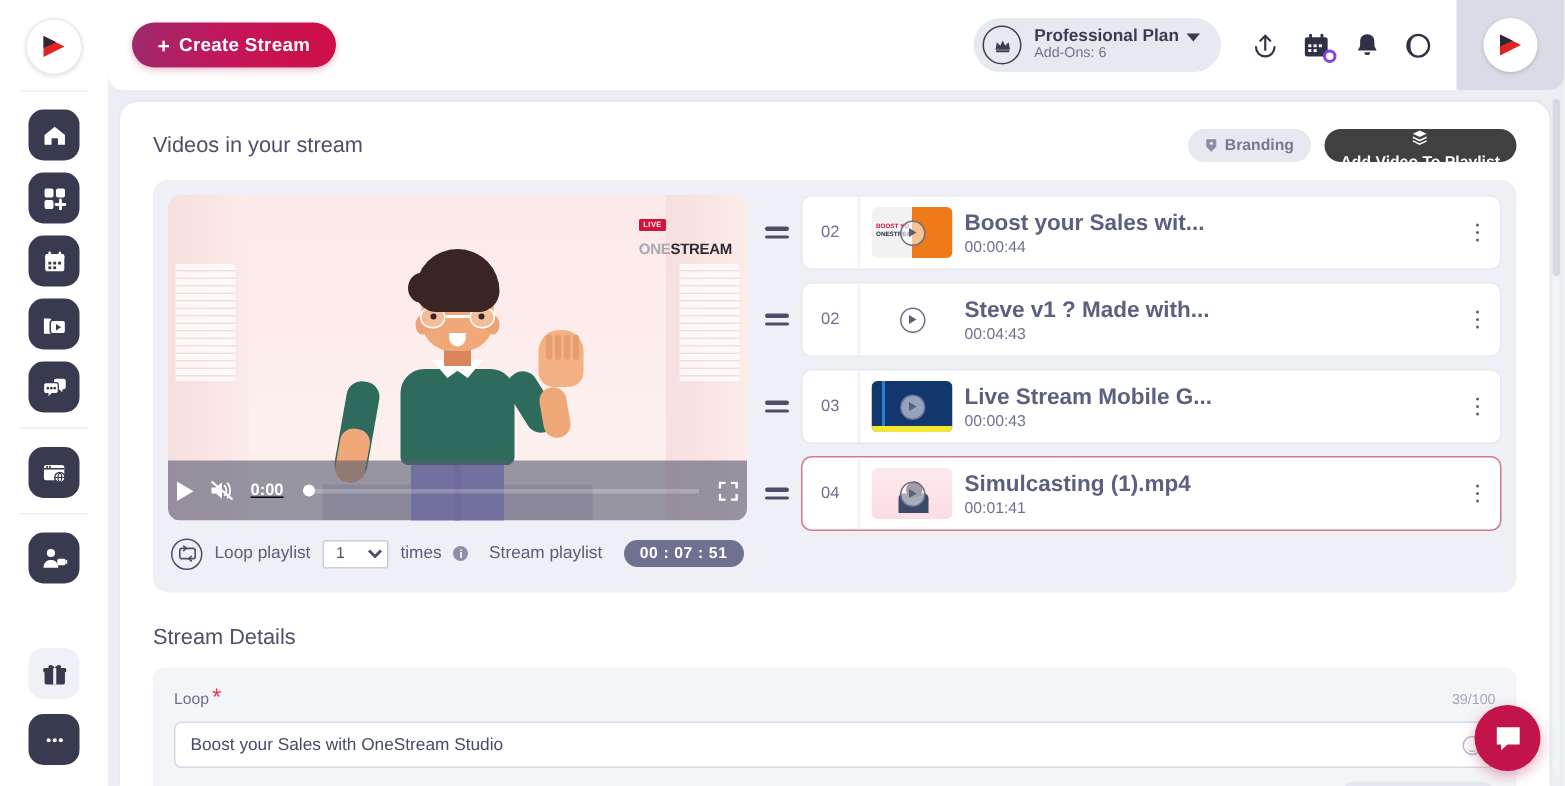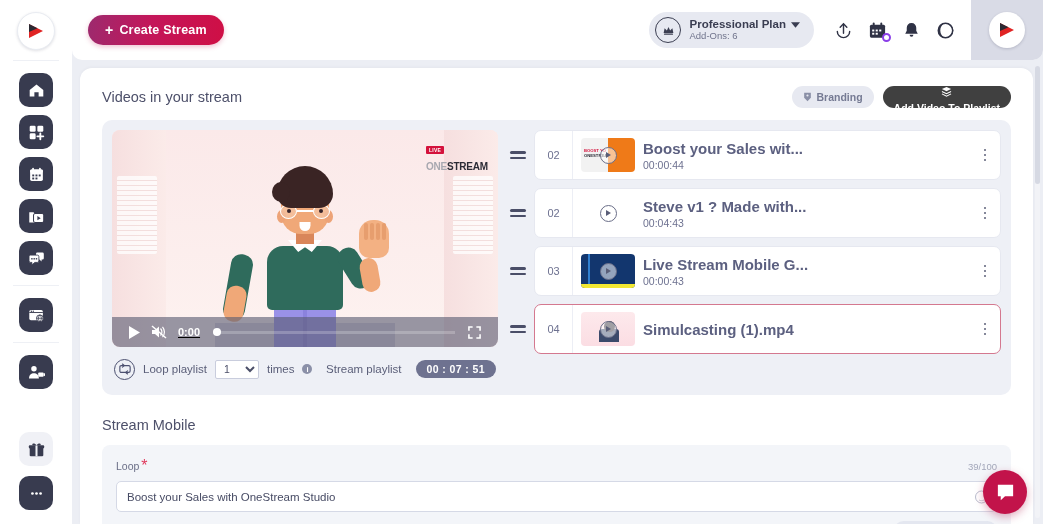--- a/index.html
+++ b/index.html
@@ -156,22 +156,22 @@
   .arm-l:after { content:''; position:absolute; left:1px; top:32px; width:20px; height:36px; background:#f0a878; border-radius:9px; }
   .arm-r { position:absolute; right:30px; top:84px; width:21px; height:44px; background:#2f6b5c; border-radius:10px; transform:rotate(-32deg); }
   .forearm-r { position:absolute; right:16px; top:96px; width:18px; height:34px; background:#f0a878; border-radius:9px; transform:rotate(-10deg); }
   .hand { position:absolute; right:6px; top:58px; width:30px; height:38px; background:#f3b183; border-radius:14px 14px 10px 10px; }
   .hand i { position:absolute; top:3px; width:4px; height:17px; background:#e79e6e; border-radius:3px; }
   .hand i:nth-child(1){ left:5px;} .hand i:nth-child(2){ left:11px;} .hand i:nth-child(3){ left:17px;} .hand i:nth-child(4){ left:23px;}
   .legs { position:absolute; left:50%; transform:translateX(-50%); top:142px; width:62px; height:48px; background:#9a91e8; border-radius:4px; }
   .legs:after { content:''; position:absolute; left:29px; top:6px; width:4px; height:42px; background:#8b82dd; }
   .tbl { position:absolute; left:0; right:0; bottom:0; height:24px; background:rgba(120,120,160,.28); }
   .pcontrols {
-    position: absolute; left: 0; right: 0; bottom: 0; height: 30px;
-    background: rgba(90,92,115,.62); display: flex; align-items: center; padding: 0 17px; gap: 11px; text-decoration: underline;
+    position: absolute; left: 0; right: 0; bottom: 0; height: 40px;
+    background: rgba(90,92,115,.62); display: flex; align-items: center; padding: 0 6px; gap: 11px; text-decoration: underline;
   }
   .ptime { color: #fff; font-size: 11px; font-weight: bold; }
   .pbar { flex: 1 1 auto; height: 3px; background: rgba(255,255,255,.22); position: relative; margin: 0 2px; }
   .pbar b { position: absolute; left: 0; top: -3px; width: 8px; height: 8px; border-radius: 50%; background: #fff; }
   .under {
     display: flex; align-items: center; gap: 8px; height: 32px; margin-top: 6px; padding: 0 2px;
     font-size: 11.5px; color: #5a5e78;
   }
   .loop-ic { width: 21px; height: 21px; border-radius: 50%; border: 1.3px solid #4c5070;
     display: flex; align-items: center; justify-content: center; }
@@ -693,33 +693,34 @@
                   </div>
                 <div class="pitem sel">
                   <div class="pnum">04</div>
                   <div class="pthumb">
                     <span class="th-d"></span>
                     <span class="th-d-head"></span>
                     <span class="th-play"></span>
                   </div>
                   <div class="pinfo">
                     <div class="ptitle">Simulcasting (1).mp4</div>
+                    <div class="pdur">00:01:41</div>
                   </div>
                   <div class="kebab">
                       <i></i>
                       <i></i>
                       <i></i>
                     </div>
                 </div>
               </div>
 
             </div>
           </div>
 
-          <div class="sd-title">Stream Mobile</div>
+          <div class="sd-title">Stream Details</div>
           <div class="sd-card">
             <div class="sd-lbl-row">
               <span class="sd-lbl">Loop</span>
               <span class="req">*</span>
               <span class="sd-count">39/100</span>
             </div>
             <div class="sd-input-wrap">
               <input class="sd-input" type="text" value="Boost your Sales with OneStream Studio" style="">
               <span class="emoji"></span>
             </div>

